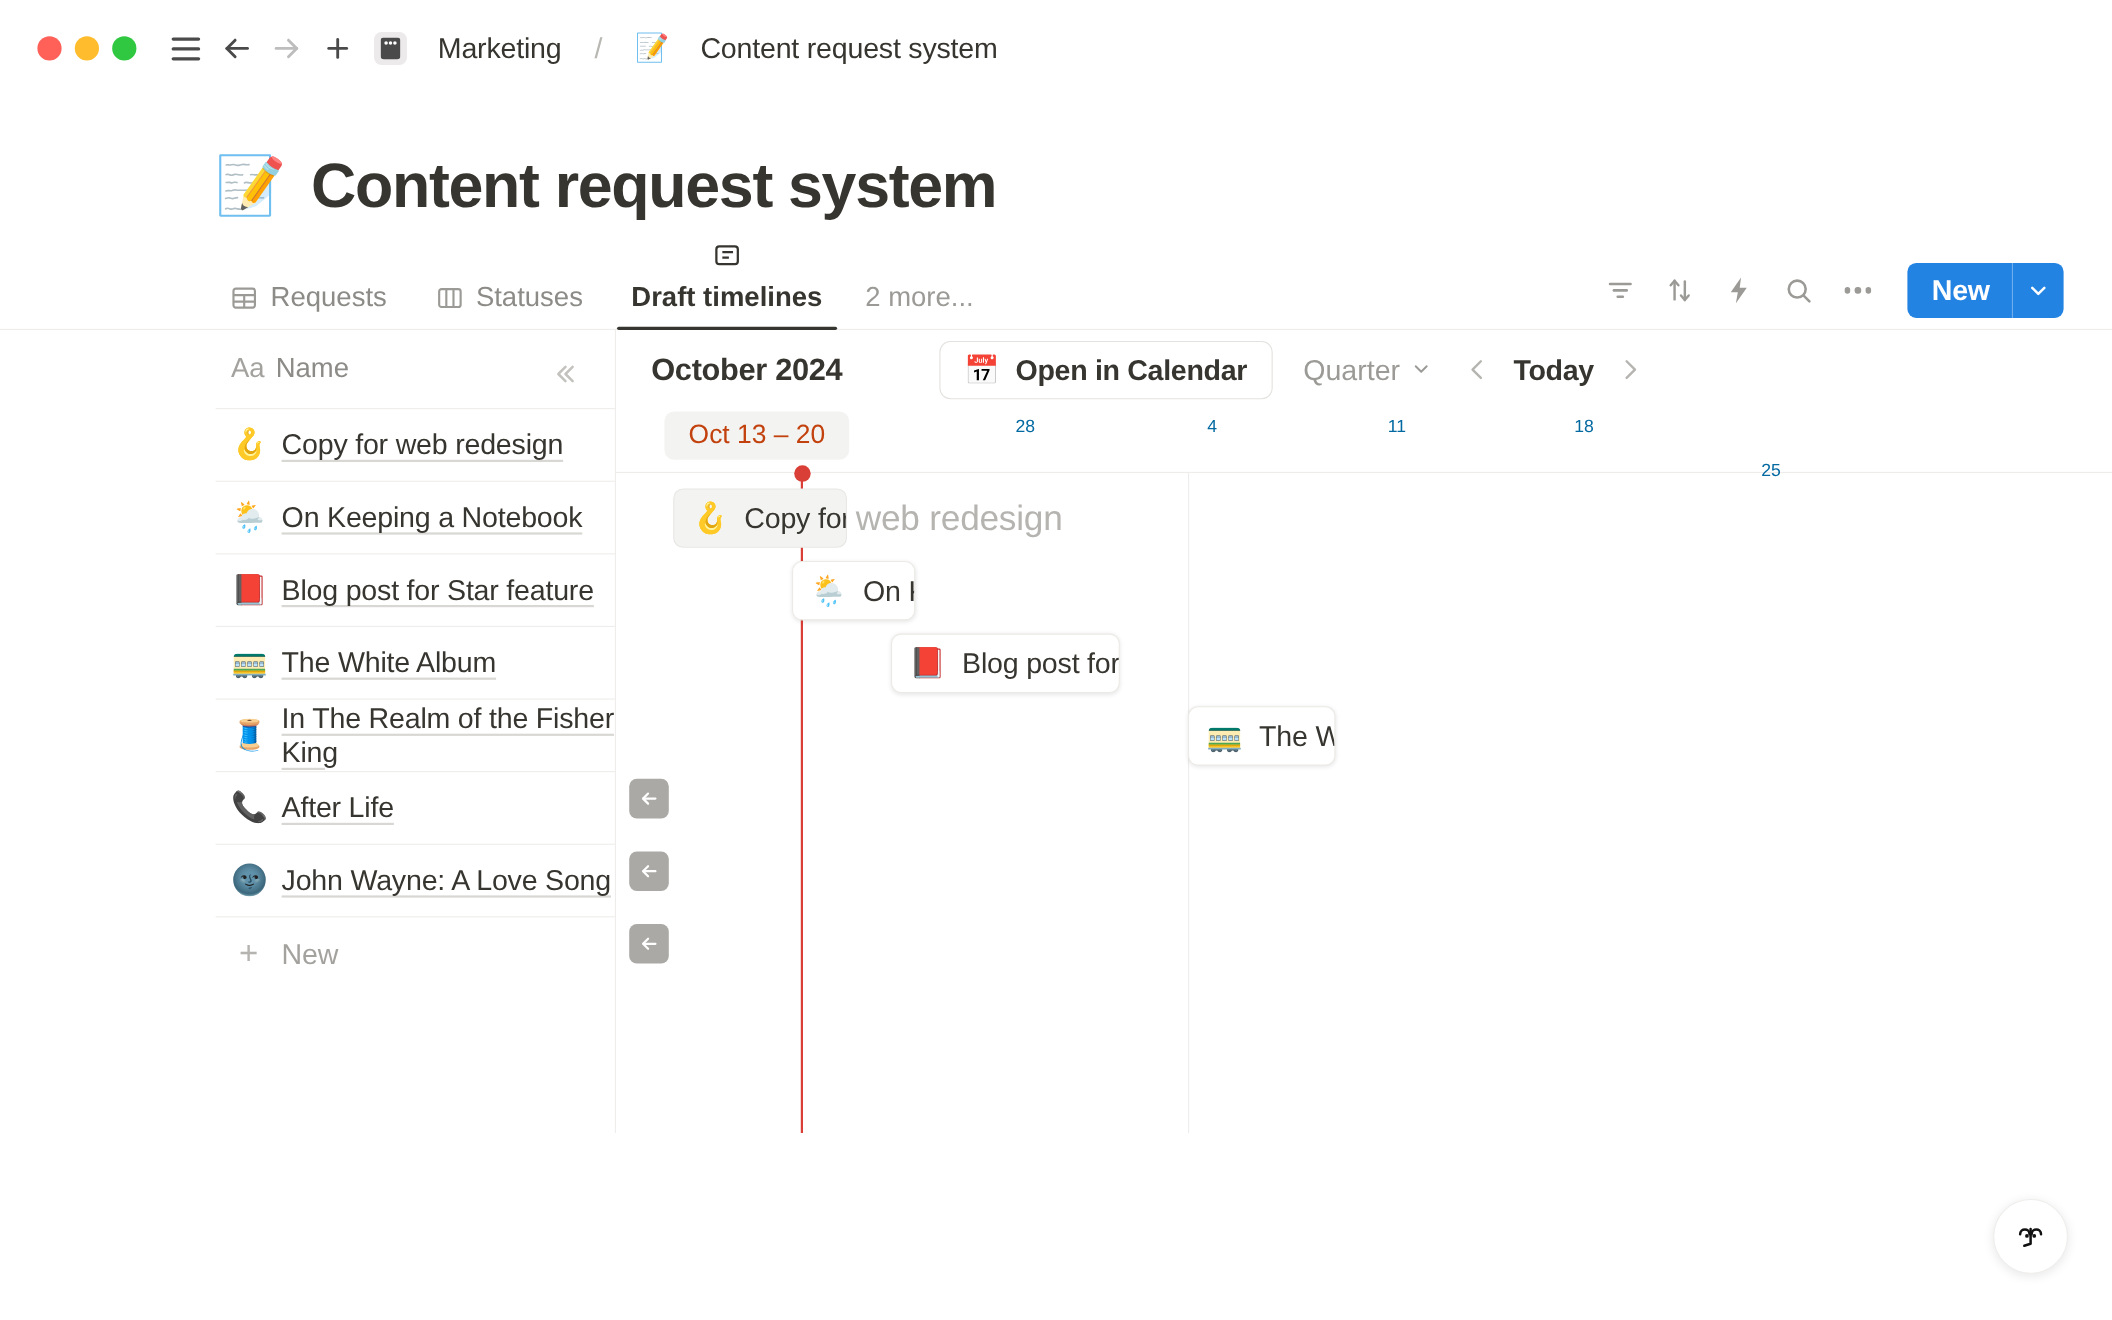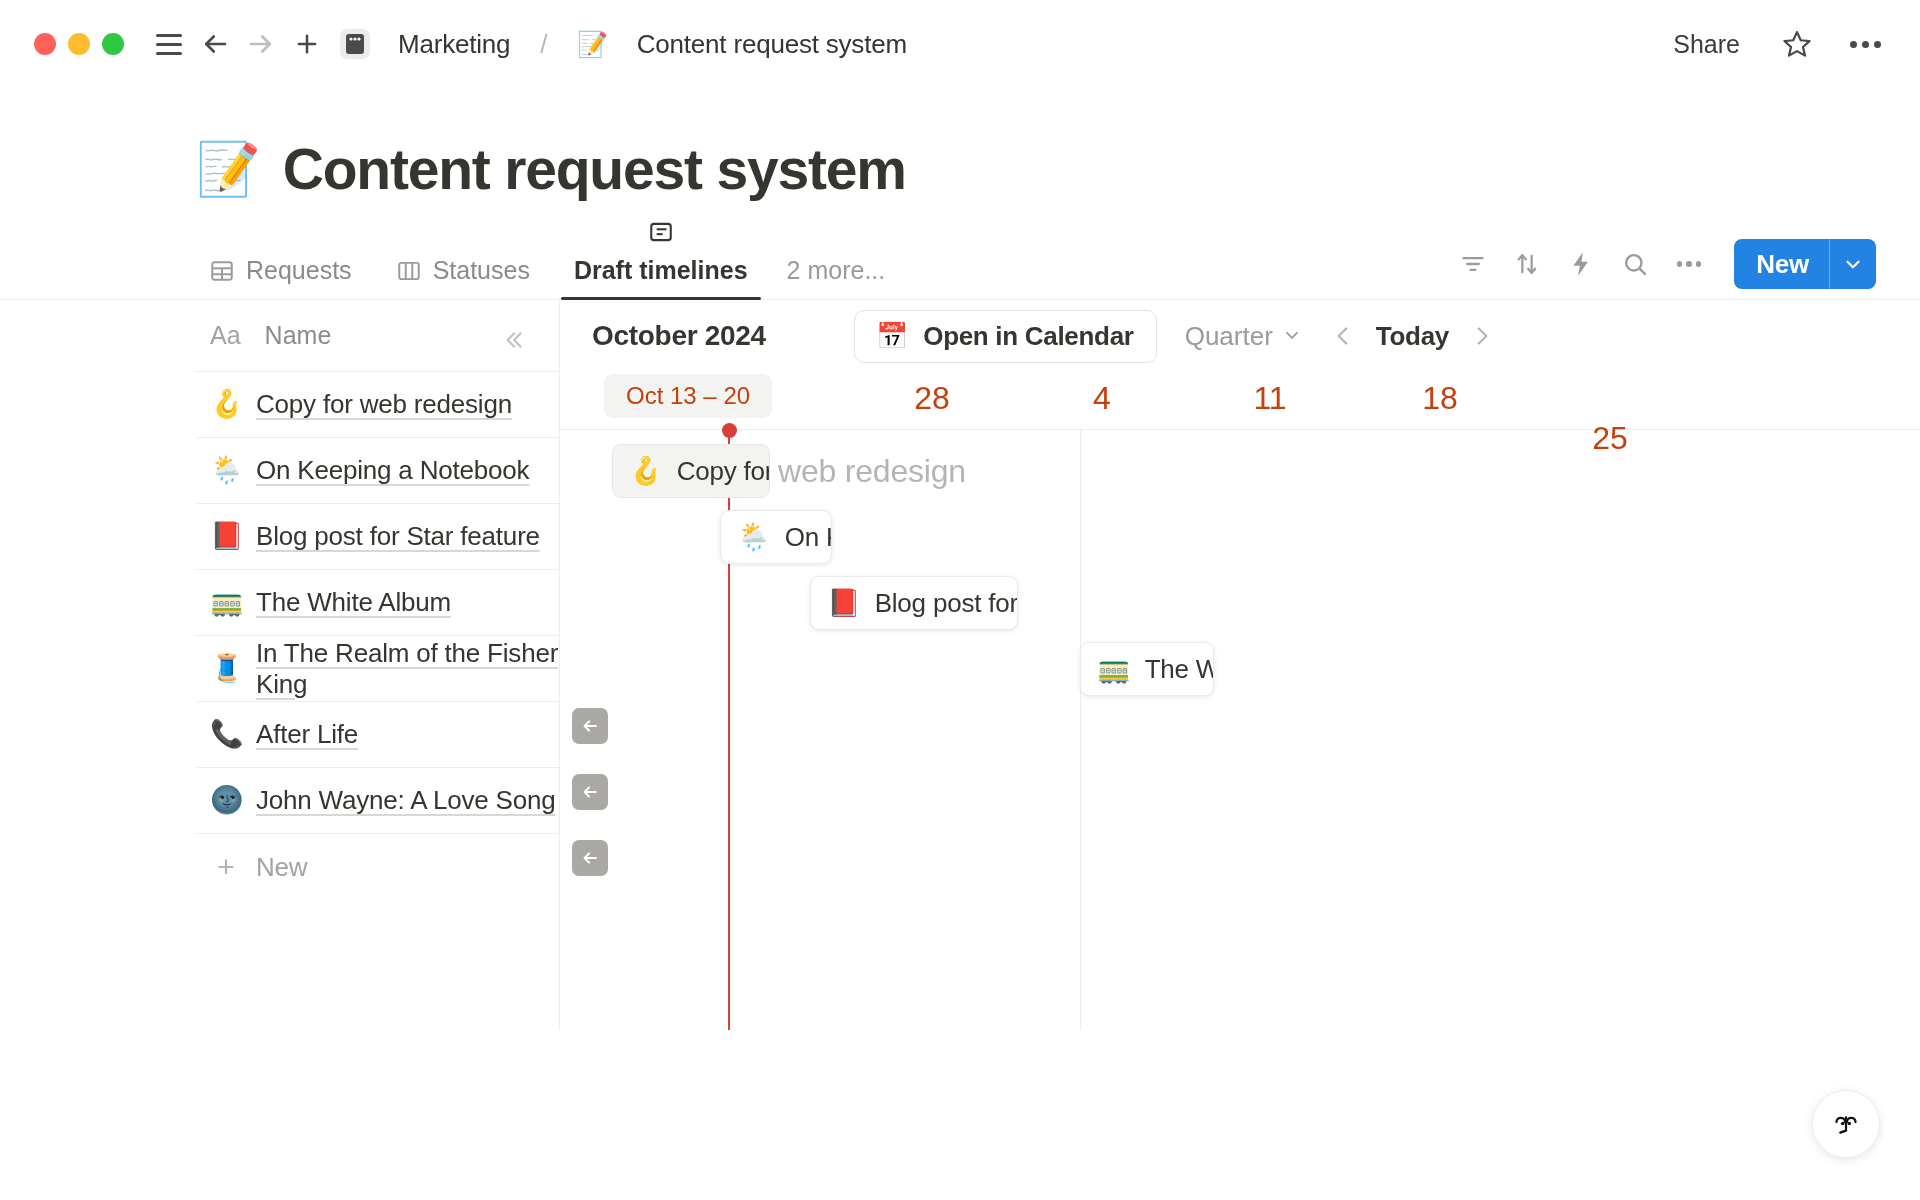--- a/index.html
+++ b/index.html
@@ -139,21 +139,21 @@
     padding-left: 196px;
     border-right: 1px solid #eeedeb;
   }
   .collapse-btn {
     position: absolute; right: 26px; top: 22px;
     width: 40px; height: 36px;
     display: flex; align-items: center; justify-content: center;
     color: #c3c2be;
   }
   .name-head {
-    height: 72px; display: flex; align-items: center; gap: 24px;
+    height: 72px; display: flex; align-items: center; gap: 10px;
     border-bottom: 1px solid #eeedeb;
     padding-left: 14px;
   }
   .aa { font-size: 25px; color: #a3a29e; }
   .name-head-lbl { font-size: 25px; color: #8c8b87; }
   .row {
     height: 66px; display: flex; align-items: center; gap: 14px;
     border-bottom: 1px solid #eeedeb;
     padding-left: 14px;
   }
@@ -193,21 +193,21 @@
   .nav-today { display: flex; align-items: center; gap: 20px; margin-left: 28px; }
   .nav-today .arrow { color: #b5b4b0; display: flex; align-items: center; }
   .nav-today .today { font-size: 26px; color: #37352f; font-weight: bold; letter-spacing: -0.3px; }
 
   .date-axis {
     position: relative; height: 58px;
     border-bottom: 1px solid #eeedeb;
   }
   .date-tick {
     position: absolute; top: 8px;
-    font-size: 32px; color: #c2410c;
+    font-size: 16px; color: #0369a1;
     transform: translateX(-50%);
     white-space: nowrap;
   }
   .date-pill {
     position: absolute; top: 2px; left: 44px;
     background: #f3f3f2; border-radius: 9px;
     padding: 8px 22px;
     font-size: 24px; color: #c2410c;
     white-space: nowrap;
     z-index: 3;
@@ -302,33 +302,20 @@
             <circle cx="9" cy="5" r="1.6" fill="#fff"></circle>
             <circle cx="13" cy="5" r="1.6" fill="#fff"></circle>
           </svg>
       </span>
       <span class="crumb-text">Marketing</span>
       <span class="crumb-sep">/</span>
       <span class="crumb-page-icon">📝</span>
       <span class="crumb-current">Content request system</span>
     </div>
 
-    <div class="titlebar-right">
-      <span class="share-btn">Share</span>
-      <span class="star-btn">
-        <svg width="30" height="30" viewBox="0 0 24 24" fill="none" stroke="currentColor" stroke-width="1.8" stroke-linejoin="round">
-            <polygon points="12 2.5 15 9 22 9.7 16.8 14.4 18.4 21.3 12 17.7 5.6 21.3 7.2 14.4 2 9.7 9 9"></polygon>
-          </svg>
-      </span>
-      <span class="dots-btn">
-        <span class="d"></span>
-          <span class="d"></span>
-          <span class="d"></span>
-      </span>
-    </div>
   </div>
 
   <div class="page">
 
     <div class="page-title-row">
       <span class="page-title-icon">📝</span>
       <span class="page-title">Content request system</span>
     </div>
 
     <div class="tabs-row">

